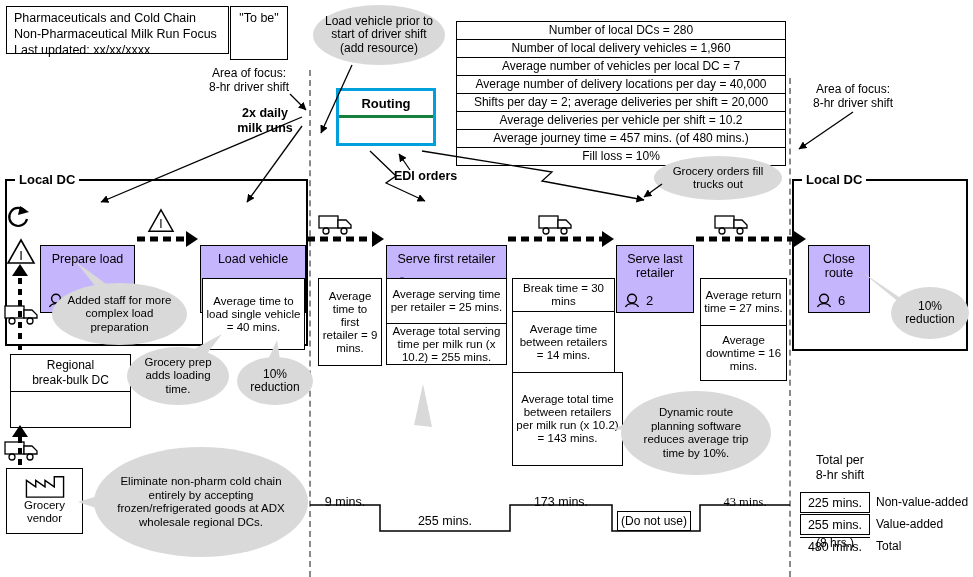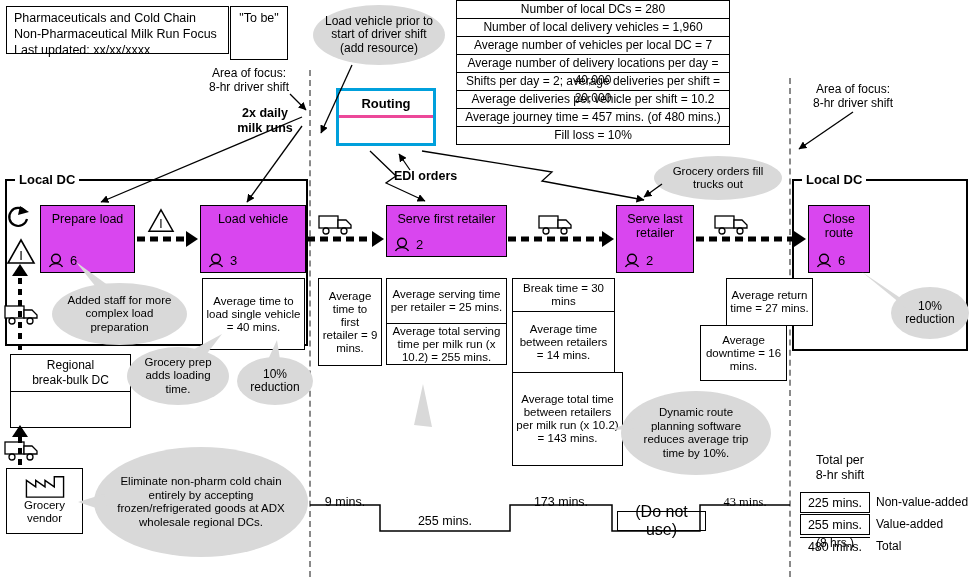--- a/index.html
+++ b/index.html
@@ -3,21 +3,21 @@
 <meta charset="utf-8">
 <style>
   * { margin:0; padding:0; box-sizing:border-box; }
   html,body { background:#fff; }
   body { font-family:"Liberation Sans", sans-serif; color:#000; }
   #canvas { position:relative; width:973px; height:577px; background:#fff; overflow:hidden; font-size:12px; }
   .abs { position:absolute; }
   .pre { white-space:pre-line; }
   .ctr { display:flex; align-items:center; justify-content:center; text-align:center; }
   .box { border:1px solid #000; background:#fff; }
-  .proc { background:#d946ef; border:1px solid #000; }
+  .proc { background:#c4b5fd; border:1px solid #000;margin-top:40px; }
   .proc .ptitle { padding:6px 2px 0 2px; text-align:center; font-size:12.5px; line-height:14px; }
   .oprow { position:absolute; left:7px; bottom:4px; display:flex; align-items:center; gap:6px; }
   .opcount { font-size:13px; }
   .bubble { background:#d9d9d9; border-radius:50%; display:flex; align-items:center; justify-content:center; text-align:center; line-height:13.5px; }
   .sep { border-left:2px dashed #8a8a8a; width:0; }
   .dcbox { border:2px solid #000; background:transparent; }
   .dclabel { position:absolute; top:-9px; left:8px; background:#fff; padding:0 4px; font-weight:bold; font-size:13px; }
   .statrow { border:1px solid #000; margin-top:-1px; height:19px; line-height:17px; text-align:center; font-size:12px; background:#fff; }
   .databox { border:1px solid #000; background:#fff; display:flex; align-items:center; justify-content:center; text-align:center; font-size:11.5px; line-height:13px; padding:2px 3px; }
   .tlabel { text-align:center; font-size:12.5px; }
@@ -33,41 +33,41 @@
 
   <div class="abs box" style="left:6px; top:6px; width:223px; height:48px; padding:3px 7px; font-size:12.5px; line-height:16px;">
     <div>Pharmaceuticals and Cold Chain</div>
     <div>Non-Pharmaceutical Milk Run Focus</div>
     <div>Last updated: xx/xx/xxxx</div>
   </div>
   <div class="abs box" style="left:230px; top:6px; width:58px; height:54px; padding-top:4px; text-align:center; font-size:12.5px;">
     <span>"To be"</span>
   </div>
 
-  <div class="abs" style="left:456px; top:1px; width:274px;">
+  <div class="abs" style="left:456px; top:22px; width:330px;">
     <div class="statrow">Number of local DCs = 280</div>
     <div class="statrow">Number of local delivery vehicles = 1,960</div>
     <div class="statrow">Average number of vehicles per local DC = 7</div>
     <div class="statrow">Average number of delivery locations per day = 40,000</div>
     <div class="statrow">Shifts per day = 2; average deliveries per shift = 20,000</div>
     <div class="statrow">Average deliveries per vehicle per shift = 10.2</div>
     <div class="statrow">Average journey time = 457 mins. (of 480 mins.)</div>
     <div class="statrow">Fill loss = 10%</div>
   </div>
 
   <div class="abs bubble" style="left:313px; top:5px; width:132px; height:60px; font-size:12px; padding:4px 10px;">
     <span>Load vehicle prior to start of driver shift (add resource)</span>
   </div>
   <div class="abs pre" style="left:193px; top:66px; width:112px; text-align:center; font-size:12px; line-height:14px;">Area of focus:
 8-hr driver shift</div>
   <div class="abs pre" style="left:225px; top:106px; width:80px; text-align:center; font-weight:bold; font-size:12.5px; line-height:15px;">2x daily
 milk runs</div>
 
   <div class="abs" style="left:336px; top:88px; width:100px; height:58px; border:3px solid #00a0dc; background:#fff;">
-    <div class="ctr" style="height:27px; border-bottom:3px solid #ec4899; font-weight:bold; font-size:13px;">
+    <div class="ctr" style="height:27px; border-bottom:3px solid #15803d; font-weight:bold; font-size:13px;">
       <span>Routing</span>
     </div>
     <div style="height:22px;"></div>
   </div>
 
   <div class="abs" style="left:394px; top:169px; font-weight:bold; font-size:12.5px;">EDI orders</div>
 
   <div class="abs bubble" style="left:654px; top:156px; width:128px; height:44px; font-size:11.5px; padding:2px 12px;">
     <span>Grocery orders fill trucks out</span>
   </div>
@@ -208,21 +208,21 @@
     </div>
   <div class="abs databox" style="left:512px; top:278px; width:103px; height:34px;">
       <span>Break time = 30 mins</span>
     </div>
   <div class="abs databox" style="left:512px; top:311px; width:103px; height:62px;">
       <span>Average time between retailers = 14 mins.</span>
     </div>
   <div class="abs databox" style="left:512px; top:372px; width:111px; height:94px;">
       <span>Average total time between retailers per milk run (x 10.2) = 143 mins.</span>
     </div>
-  <div class="abs databox" style="left:700px; top:278px; width:87px; height:48px;margin-left:26px;">
+  <div class="abs databox" style="left:700px; top:278px; width:87px; height:48px;">
       <span>Average return time = 27 mins.</span>
     </div>
   <div class="abs databox" style="left:700px; top:325px; width:87px; height:56px;">
       <span>Average downtime = 16 mins.</span>
     </div>
 
   <div class="abs box" style="left:10px; top:354px; width:121px; height:74px;">
     <div class="pre" style="text-align:center; padding-top:3px; height:37px; border-bottom:1px solid #000; font-size:12px; line-height:15px;">Regional
 break-bulk DC</div>
   </div>
@@ -249,21 +249,21 @@
   <div class="abs bubble" style="left:94px; top:447px; width:214px; height:110px; font-size:11.5px; padding:2px 22px; z-index:2;">
       <span>Eliminate non-pharm cold chain entirely by accepting frozen/refrigerated goods at ADX wholesale regional DCs.</span>
     </div>
   <div class="abs bubble" style="left:891px; top:287px; width:78px; height:52px; font-size:12px; padding:2px 8px; z-index:2;">
       <span>10% reduction</span>
     </div>
 
   <div class="abs tlabel" style="left:310px; top:495px; width:70px;">9 mins.</div>
   <div class="abs tlabel" style="left:380px; top:514px; width:130px;">255 mins.</div>
   <div class="abs tlabel" style="left:510px; top:495px; width:102px;">173 mins.</div>
-  <div class="abs box ctr" style="left:617px; top:511px; width:89px; height:20px; font-size:16px;">
+  <div class="abs box ctr" style="left:617px; top:511px; width:74px; height:20px; font-size:12px;">
       <span>(Do not use)</span>
     </div>
   <div class="abs tlabel" style="left:700px; top:495px; width:90px;font-family:Liberation Serif, serif;">43 mins.</div>
 
   <div class="abs pre tlabel" style="left:798px; top:453px; width:84px; line-height:15px;">Total per
 8-hr shift</div>
   <div class="abs box ctr" style="left:800px; top:492px; width:70px; height:21px; font-size:12.5px;">
       <span>225 mins.</span>
     </div>
   <div class="abs" style="left:876px; top:495px; font-size:12px;">Non-value-added</div>

